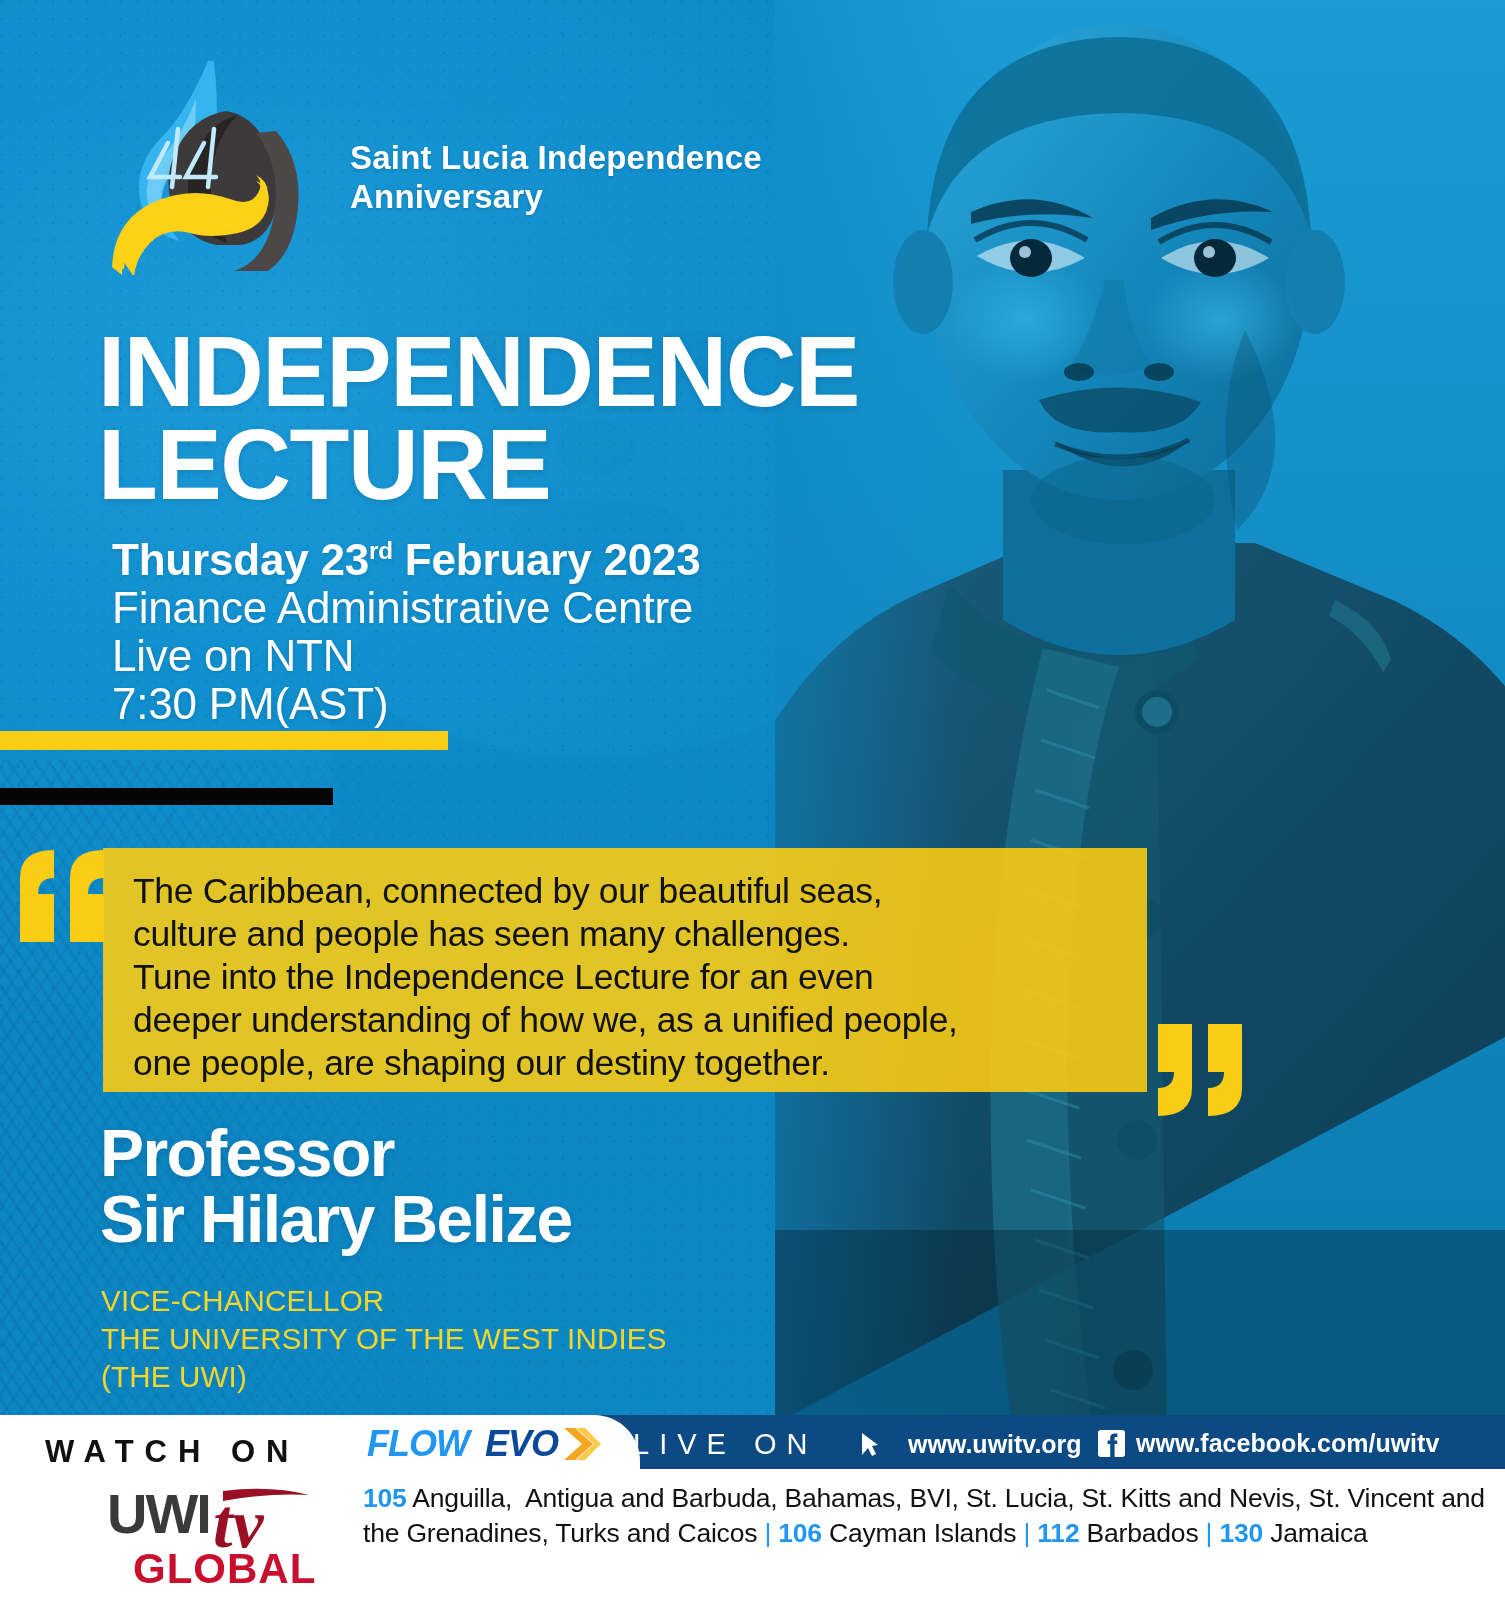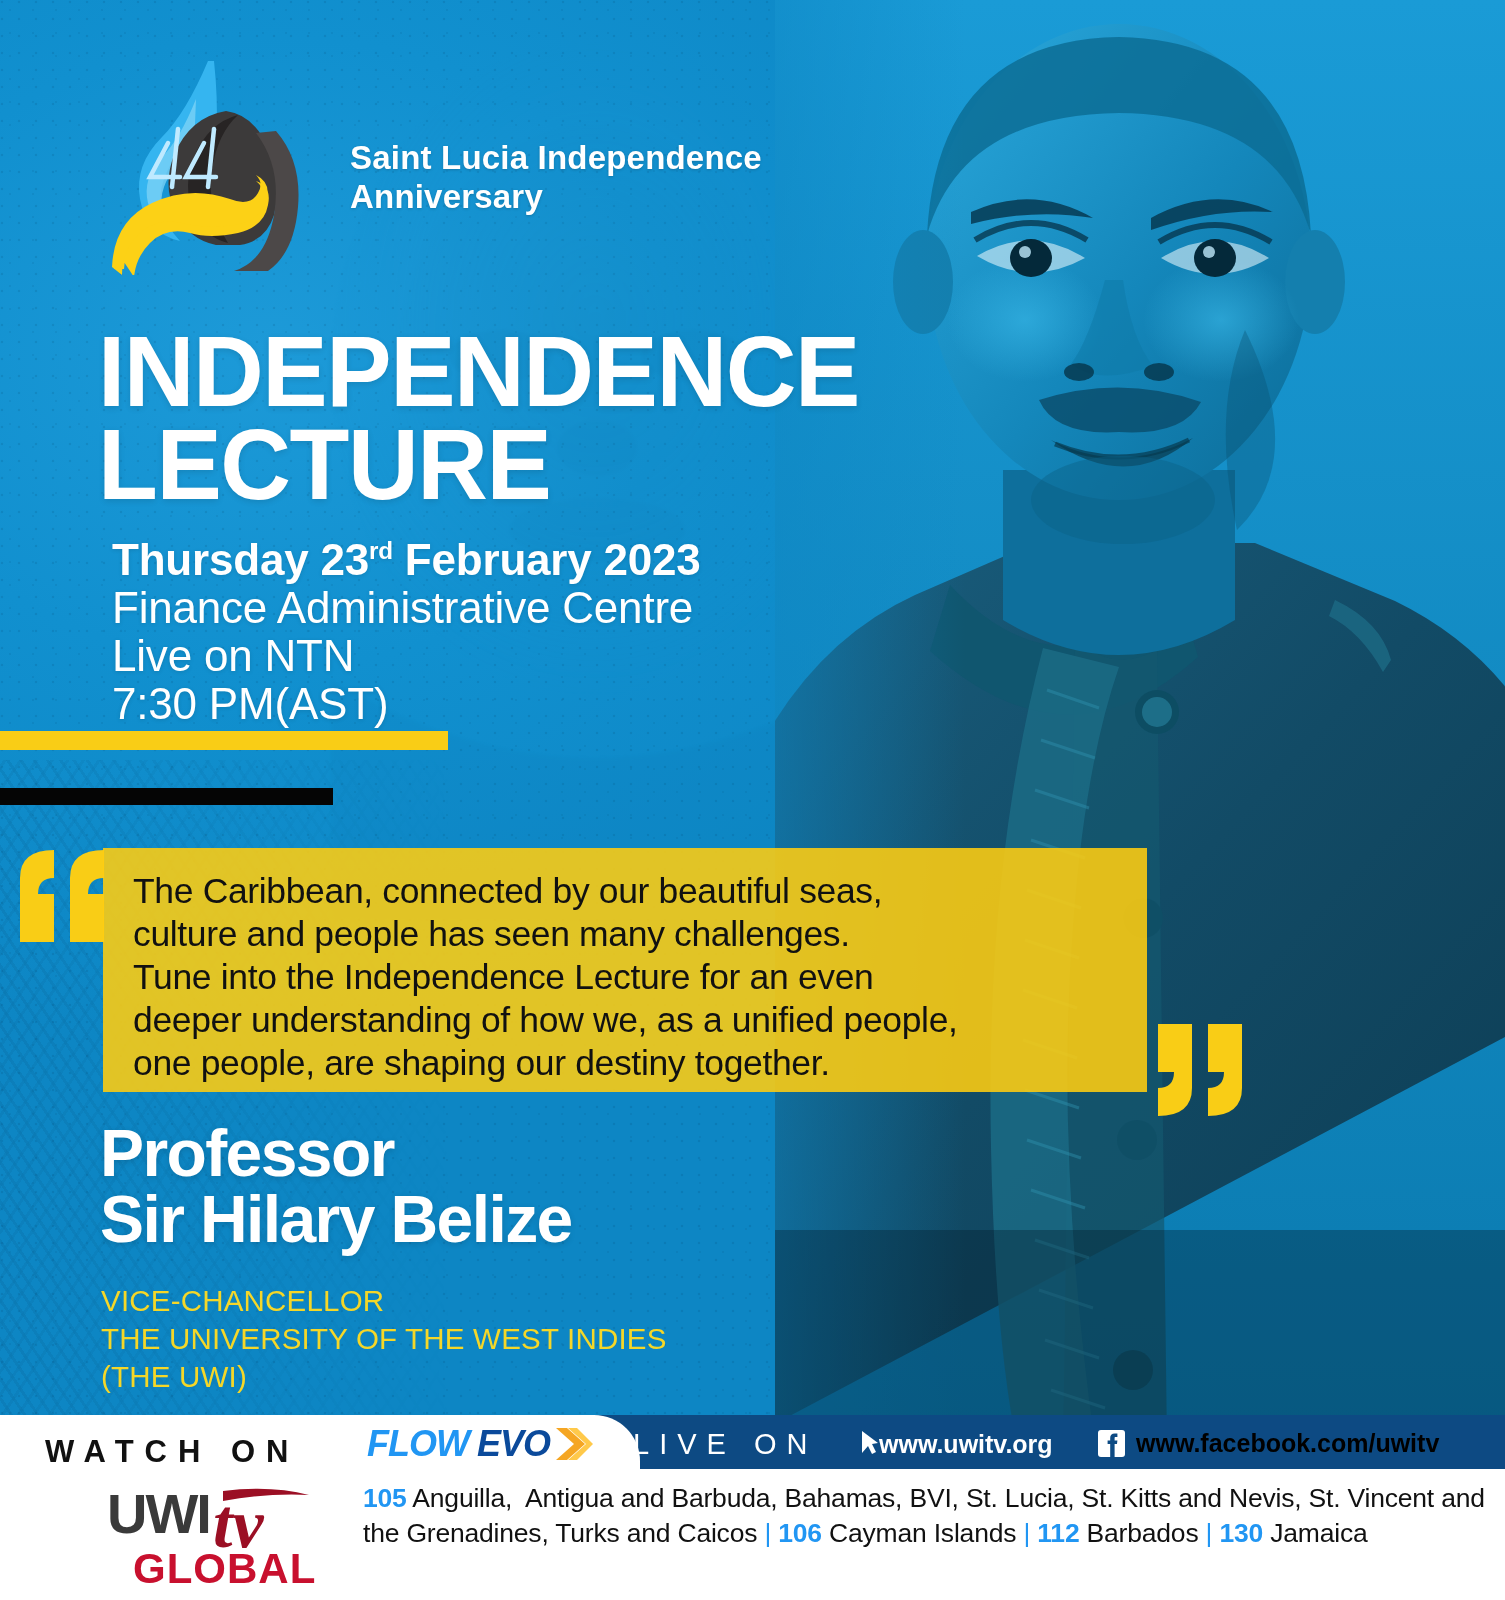--- a/index.html
+++ b/index.html
@@ -204,41 +204,41 @@
   .flow-evo {
     position: absolute; left: 367px; top: 8px;
     display: flex; align-items: center; gap: 2px;
   }
   .flow-evo .fe-flow {
     font-size: 36px; font-weight: bold; font-style: italic;
     color: #2196f3; letter-spacing: -1px;
   }
   .flow-evo .fe-evo {
     font-size: 36px; font-weight: bold; font-style: italic;
-    color: #0b4a9b; letter-spacing: -1px; margin-left: 6px;
+    color: #0b4a9b; letter-spacing: -1px; margin-left: 14px;
   }
   .flow-evo .fe-chev { width: 40px; height: 38px; margin-left: 2px; }
 
   .live-on {
     position: absolute; left: 633px; top: 13px;
     font-size: 29px; letter-spacing: 10px;
     color: #ffffff;
   }
   .site-link {
     position: absolute; left: 860px; top: 15px;
-    display: flex; align-items: flex-start; gap: 0;
+    display: flex; align-items: center; gap: 29px;
   }
   .site-link .cursor-ic { width: 19px; height: 25px; }
   .site-link .txt { color: #ffffff; font-size: 25px; font-weight: bold; }
   .fb-link {
     position: absolute; left: 1098px; top: 14px;
     display: flex; align-items: center; gap: 11px;
   }
   .fb-link .fb-ic { width: 27px; height: 27px; }
-  .fb-link .txt { color: #000000; font-size: 25px; font-weight: bold; }
+  .fb-link .txt { color: #ffffff; font-size: 25px; font-weight: bold; }
 
   .uwitv-logo {
     position: absolute; left: 105px; top: 62px;
     width: 212px; height: 112px;
   }
 
   .channels {
     position: absolute; left: 363px; top: 66px;
     width: 1130px;
     font-size: 26.5px;

